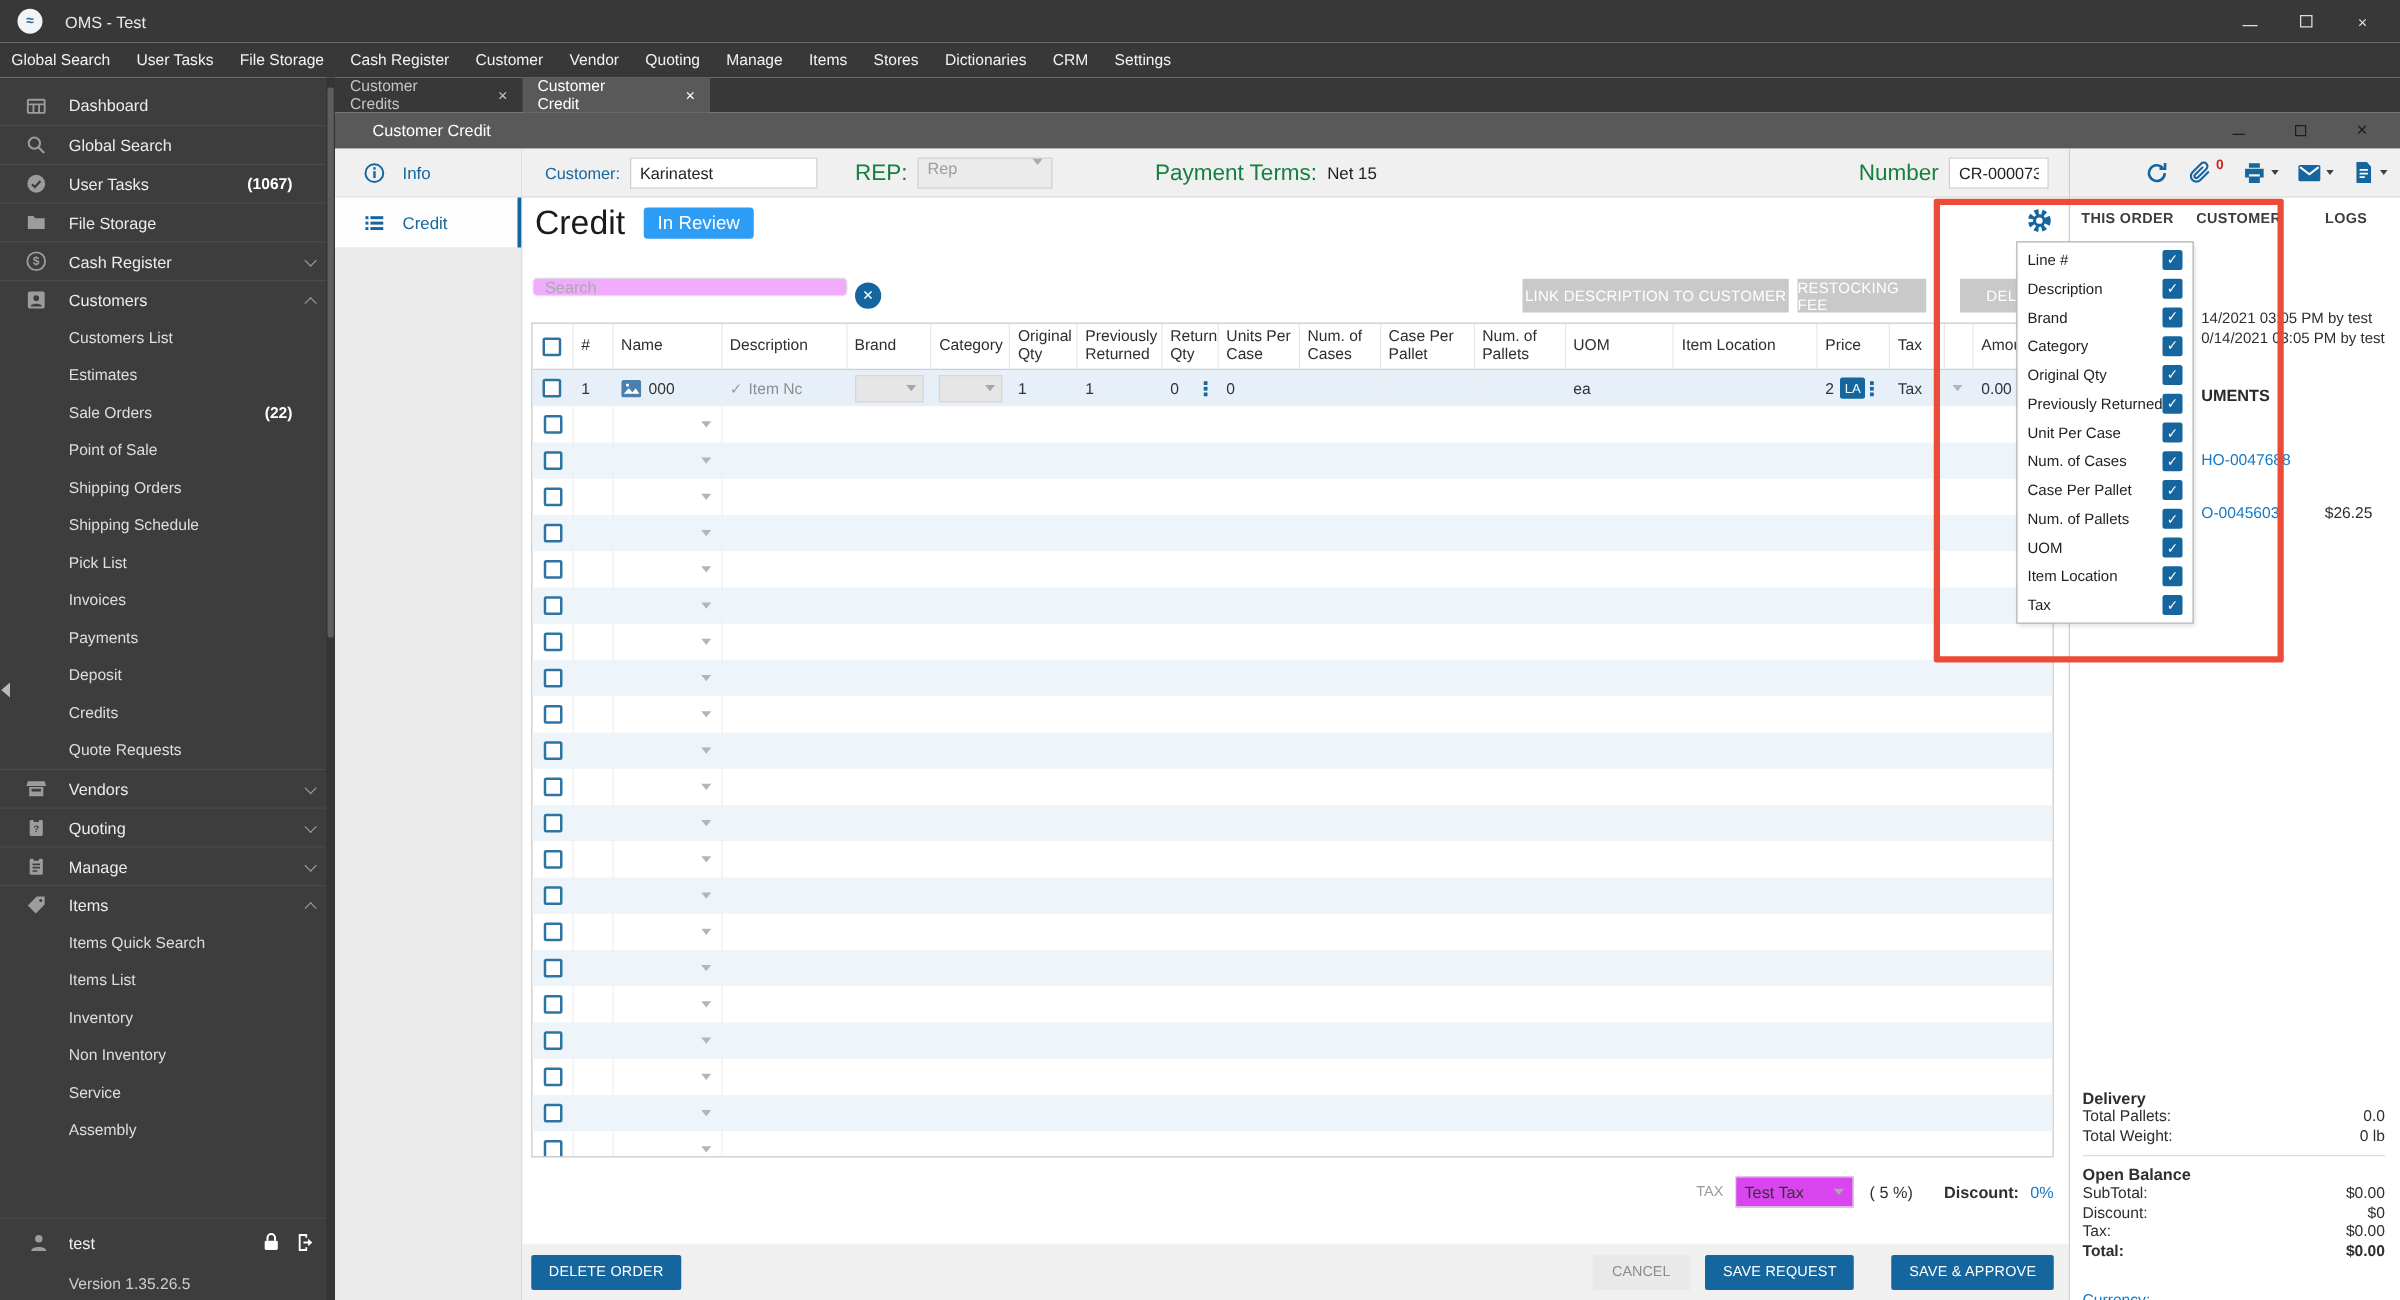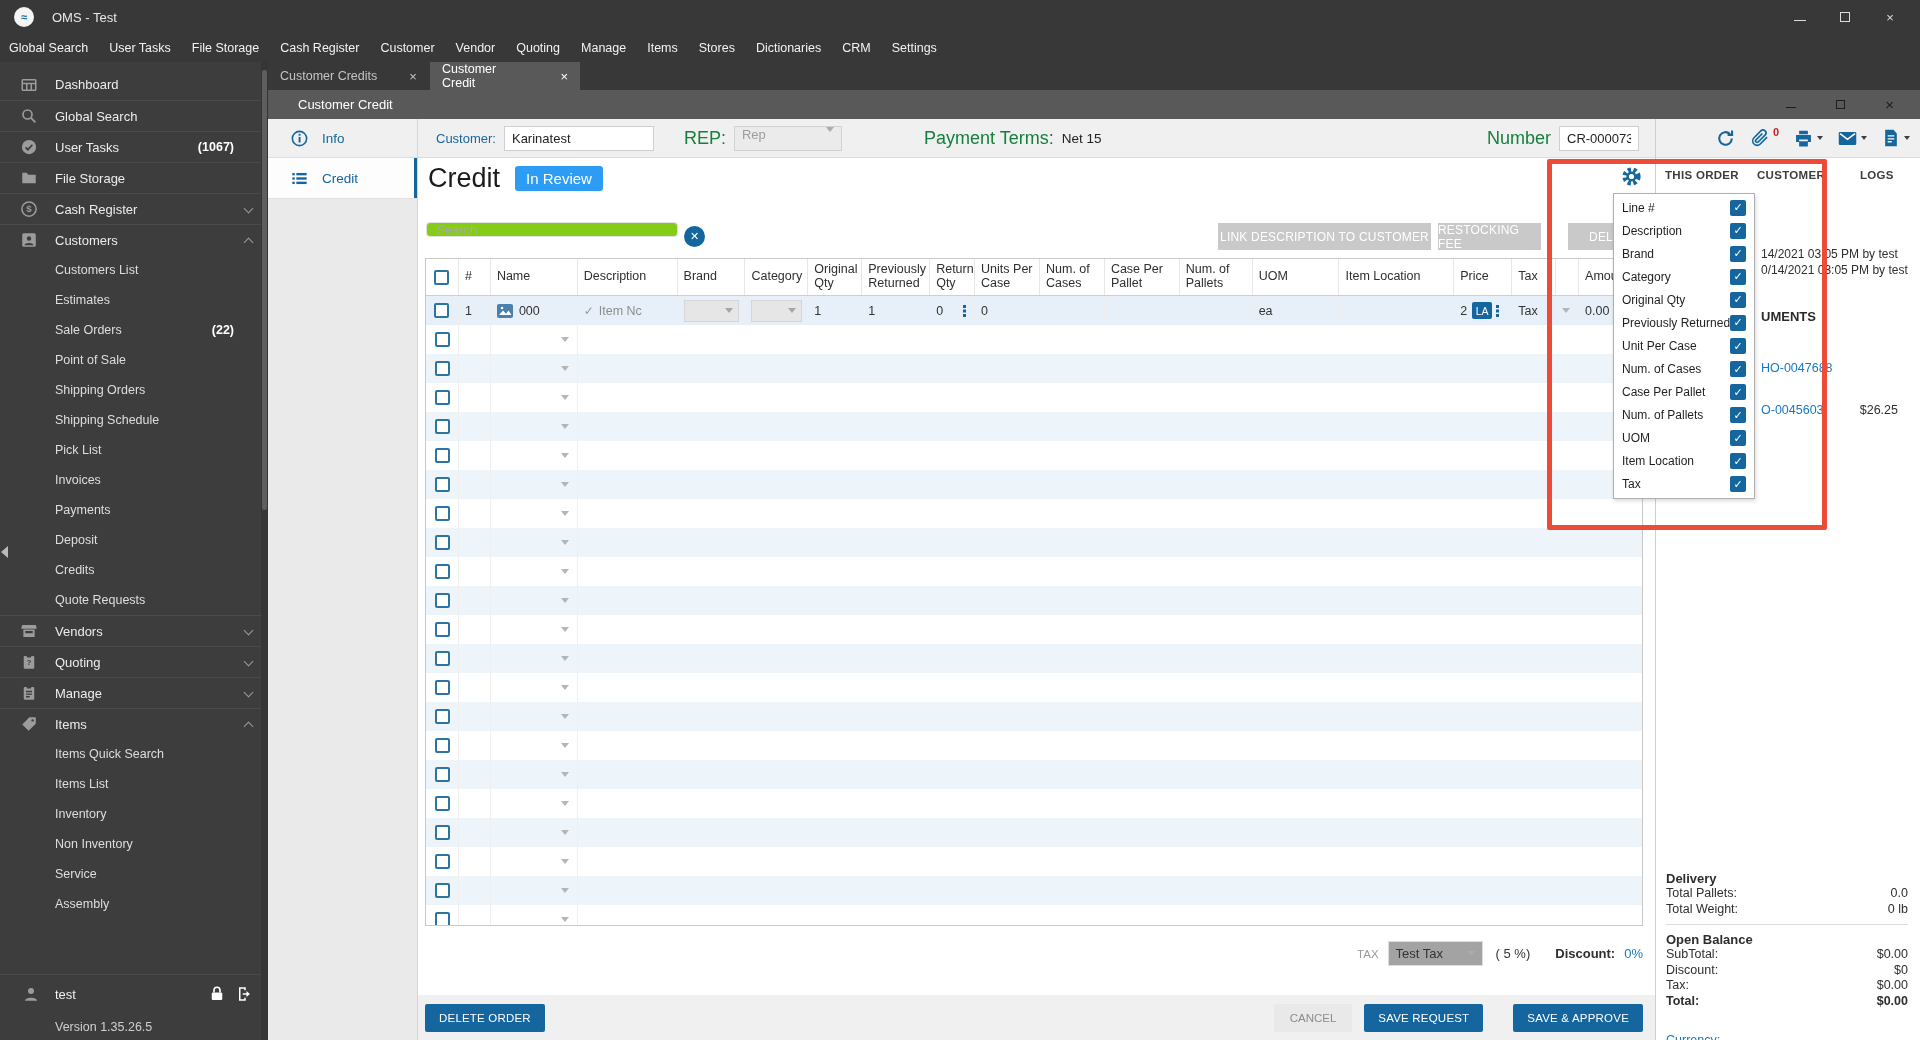--- a/index.html
+++ b/index.html
@@ -66,21 +66,21 @@
   .dd .tri { margin-left:auto; }
   .dd-rep { width:108px; margin-left:8px; color:#9d9d9d; }
   .terms-val { color:#222; margin-left:8px; font-size:13.5px; }
   .inp-number { width:80px; margin-left:8px; margin-right:16px; }
   .tri { width:0; height:0; border-left:4px solid transparent; border-right:4px solid transparent; border-top:5px solid #ababab; }
 
   .credit-head { position:absolute; left:10px; top:44px; display:flex; align-items:center; gap:15px; }
   .credit-title { font-size:27px; color:#1b1b1b; }
   .status-badge { background:#2d9cf4; color:#fff; font-size:15px; padding:4px 11px; border-radius:3px; }
 
-  .search-inp { position:absolute; left:8px; top:103px; width:252px; height:15px; background:#84cc16; border:1px solid #e2e2e2; border-radius:4px; padding:4px 9px; font-family:"Liberation Sans",sans-serif; font-size:13px; color:#555; }
+  .search-inp { position:absolute; left:8px; top:103px; width:252px; height:15px; background:#f0abfc; border:1px solid #e2e2e2; border-radius:4px; padding:4px 9px; font-family:"Liberation Sans",sans-serif; font-size:13px; color:#555; }
   .search-inp::placeholder { color:#a9a9a9; }
   .search-clear { position:absolute; left:266px; top:107px; width:21px; height:21px; border-radius:50%; background:#15669e; color:#fff; display:flex; align-items:center; justify-content:center; font-size:11px; }
   .gray-btn { position:absolute; top:104px; height:27px; background:#c9c9c9; color:#fff; font-size:12px; display:flex; align-items:center; justify-content:center; letter-spacing:.2px; }
   .btn-link-desc { left:800px; width:213px; }
   .btn-restock { left:1020px; width:103px; }
   .btn-delete-line { left:1150px; width:90px; }
 
   
   .grid { position:absolute; left:7px; top:139px; width:1218px; height:668px; border:1px solid #c9c9c9; overflow:hidden; background:#fff; }
   .thead { display:flex; height:37px; border-bottom:1px solid #cfcfcf; }
@@ -99,21 +99,21 @@
   .desc-txt { color:#8e8e8e; }
   .cell-dd { flex:1; height:22px; margin-right:5px; background:#e6e6e6; border:1px solid #d6d6d6; display:flex; align-items:center; padding:0 5px; }
   .cell-dd .tri { margin-left:auto; border-top-color:#a6a6a6; }
   .bdots { width:3px; height:3px; background:#15669e; box-shadow:0 4.5px 0 #15669e, 0 9px 0 #15669e; margin-left:auto; margin-right:8px; margin-bottom:9px; }
   .la-badge { background:#15669e; color:#fff; font-size:10.5px; padding:2.5px 3.5px; border-radius:2px; margin-left:5px; }
   .erow-tri { margin-left:auto; margin-right:8px; border-top-color:#b5b5b5; }
 
   
   .tax-row { position:absolute; top:822px; right:12px; display:flex; align-items:center; gap:9px; }
   .tax-lbl { color:#9a9a9a; font-size:11.5px; }
-  .tax-dd { width:95px; height:25px; background:#a3a3a3; border:1px solid #dedede; display:flex; align-items:center; padding:0 7px; font-size:13px; color:#333; }
+  .tax-dd { width:95px; height:25px; background:#d946ef; border:1px solid #dedede; display:flex; align-items:center; padding:0 7px; font-size:13px; color:#333; }
   .tax-pct { color:#333; font-size:13px; margin-left:4px; }
   .disc-lbl { color:#2f2f2f; font-size:13px; font-weight:bold; margin-left:16px; }
   .disc-val { color:#1779c4; font-size:13px; }
   .btn-bar { position:absolute; left:0; top:876px; width:1237px; height:45px; background:#f0f0f0; }
   .blue-btn { height:28px; background:#15669e; color:#fff; font-size:11.5px; display:flex; align-items:center; justify-content:center; border-radius:2px; padding:0 14px; letter-spacing:.2px; }
   .btn-delete-order { position:absolute; left:7px; top:9px; }
   .bar-right { position:absolute; right:12px; top:9px; display:flex; align-items:center; }
   .btn-cancel { height:28px; background:#e9e9e9; color:#8c8c8c; font-size:11.5px; display:flex; align-items:center; justify-content:center; padding:0 16px; }
   .gap12 { width:12px; } .gap30 { width:30px; }
 
@@ -353,21 +353,21 @@
     </span>
     <span class="version" style="bottom:6px;">Version 1.35.26.5</span>
   </div>
   <div class="scroll-track">
       <div class="scroll-thumb"></div>
     </div>
 </div>
 <div class="collapse-arrow"></div>
 
 <div class="tabbar">
-  <div class="tab" style="width:162px;">
+  <div class="tab" style="width:150px;">
     <span>Customer Credits</span>
     <span class="tab-x">×</span>
   </div>
   <div class="tab active" style="width:150px;">
     <span>Customer Credit</span>
     <span class="tab-x">×</span>
   </div>
 </div>
 
 <div class="win-header">

